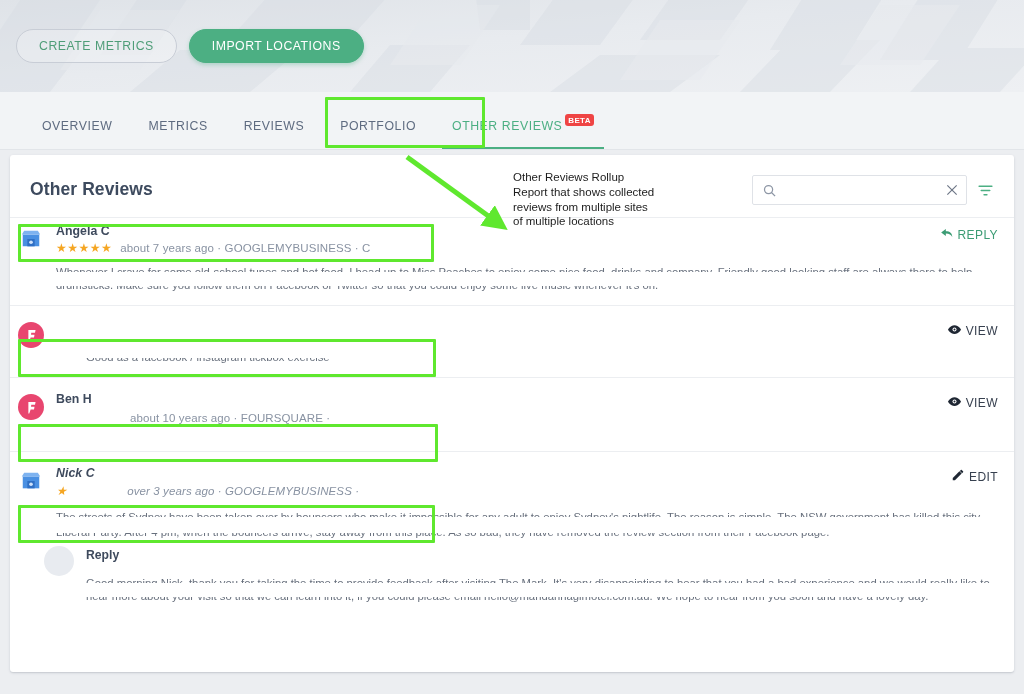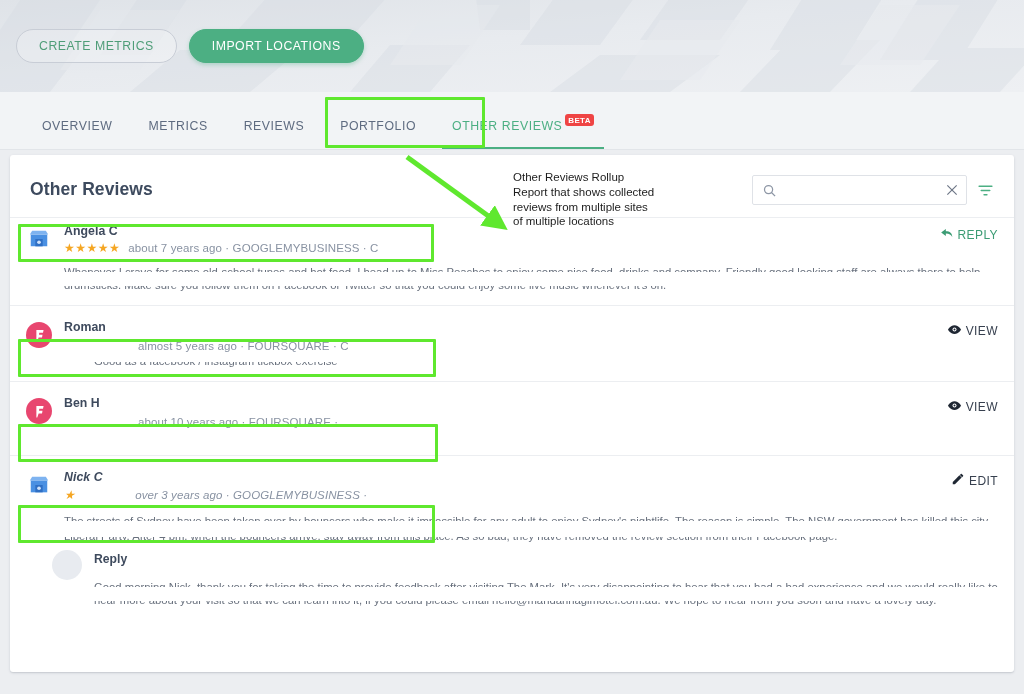--- a/index.html
+++ b/index.html
@@ -171,21 +171,21 @@
     font-family: "Liberation Sans", sans-serif;
     color: #4a5567;
     padding: 0 6px;
     background: transparent;
   }
   .icon-btn { cursor: pointer; display: flex; align-items: center; }
 
   
   .review-row {
     position: relative;
-    padding: 12px 16px 10px 16px;
+    padding: 12px 16px 10px 8px;
     border-top: 1px solid #eceef1;
   }
   .review-row:first-of-type { border-top: none; }
   .review-main {
     display: flex;
     align-items: flex-start;
     justify-content: space-between;
   }
   .review-left { display: flex; gap: 12px; flex: 1; min-width: 0; }
   .avatar-src {
@@ -405,27 +405,20 @@
   </div>
 
   <div class="review-row" style="padding-top:14px;">
     <div class="review-main">
       <div class="review-left">
         <span class="avatar-src" style="background:#e8466f;">
           <svg width="15" height="15" viewBox="0 0 24 24" fill="#ffffff">
             <path d="M7 3 L18.5 3 L17.6 7.6 L11.6 7.6 L11.2 10.6 L16.8 10.6 L16 15 L10.6 15 L8.4 21.5 L7 21.5 Z"></path>
           </svg>
         </span>
-        <div style="min-width:0;">
-          <div class="reviewer-name">Roman</div>
-          <div class="meta-line" style="margin-top:6px; margin-left:66px;">
-            <span class="stars"></span>
-            <span class="meta-text">almost 5 years ago · FOURSQUARE · C</span>
-          </div>
-        </div>
       </div>
       <div class="action action-view">
         <span>
           <svg width="15" height="15" viewBox="0 0 24 24">
             <path d="M12 5 C5 5 1.5 12 1.5 12 C1.5 12 5 19 12 19 C19 19 22.5 12 22.5 12 C22.5 12 19 5 12 5 Z" fill="#1f2733"></path>
             <circle cx="12" cy="12" r="3.2" fill="#ffffff"></circle>
             <circle cx="12" cy="12" r="1.6" fill="#1f2733"></circle>
           </svg>
         </span>
         <span>VIEW</span>

